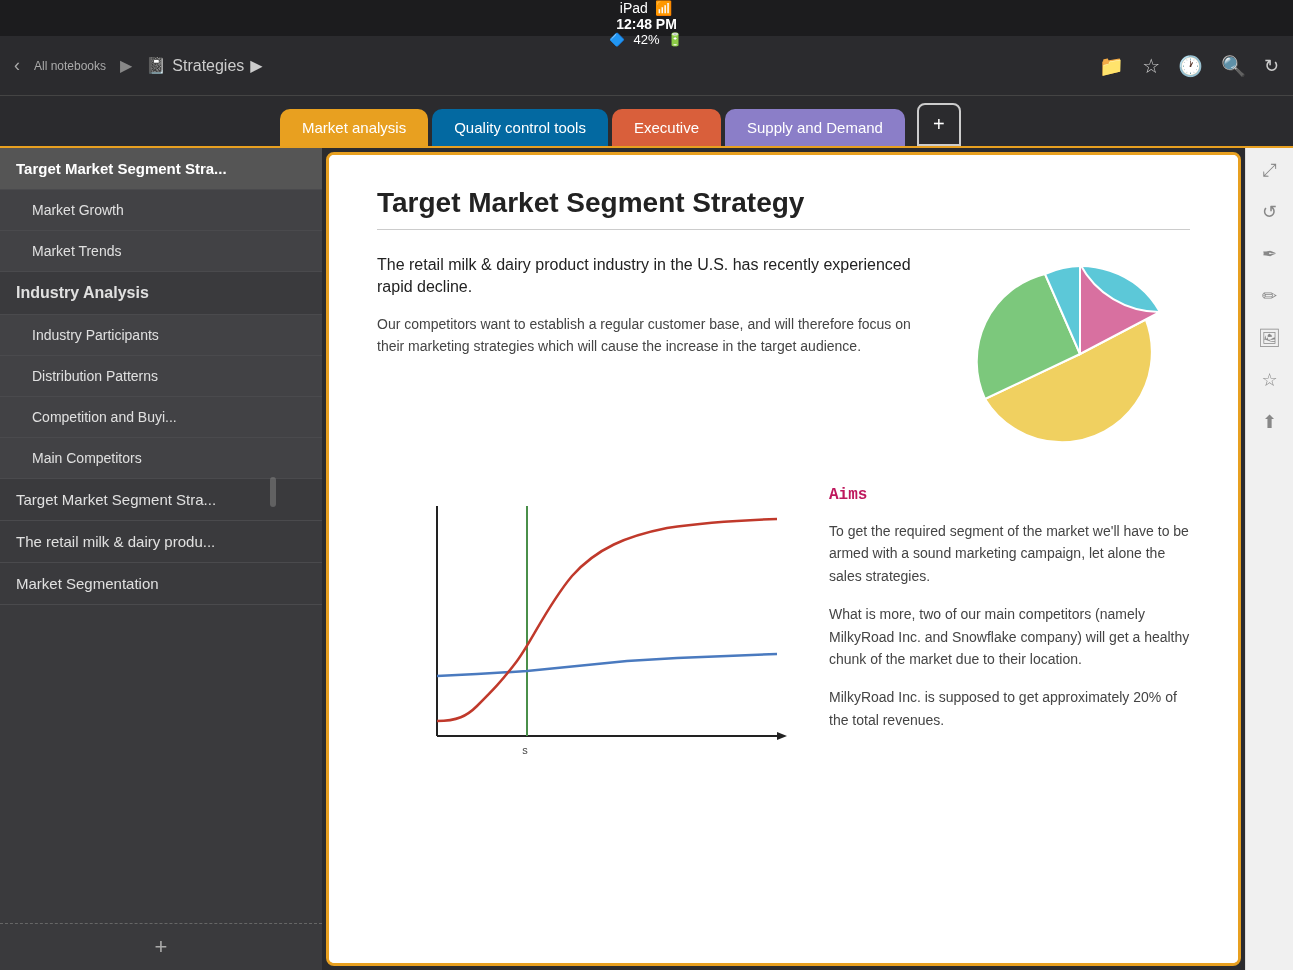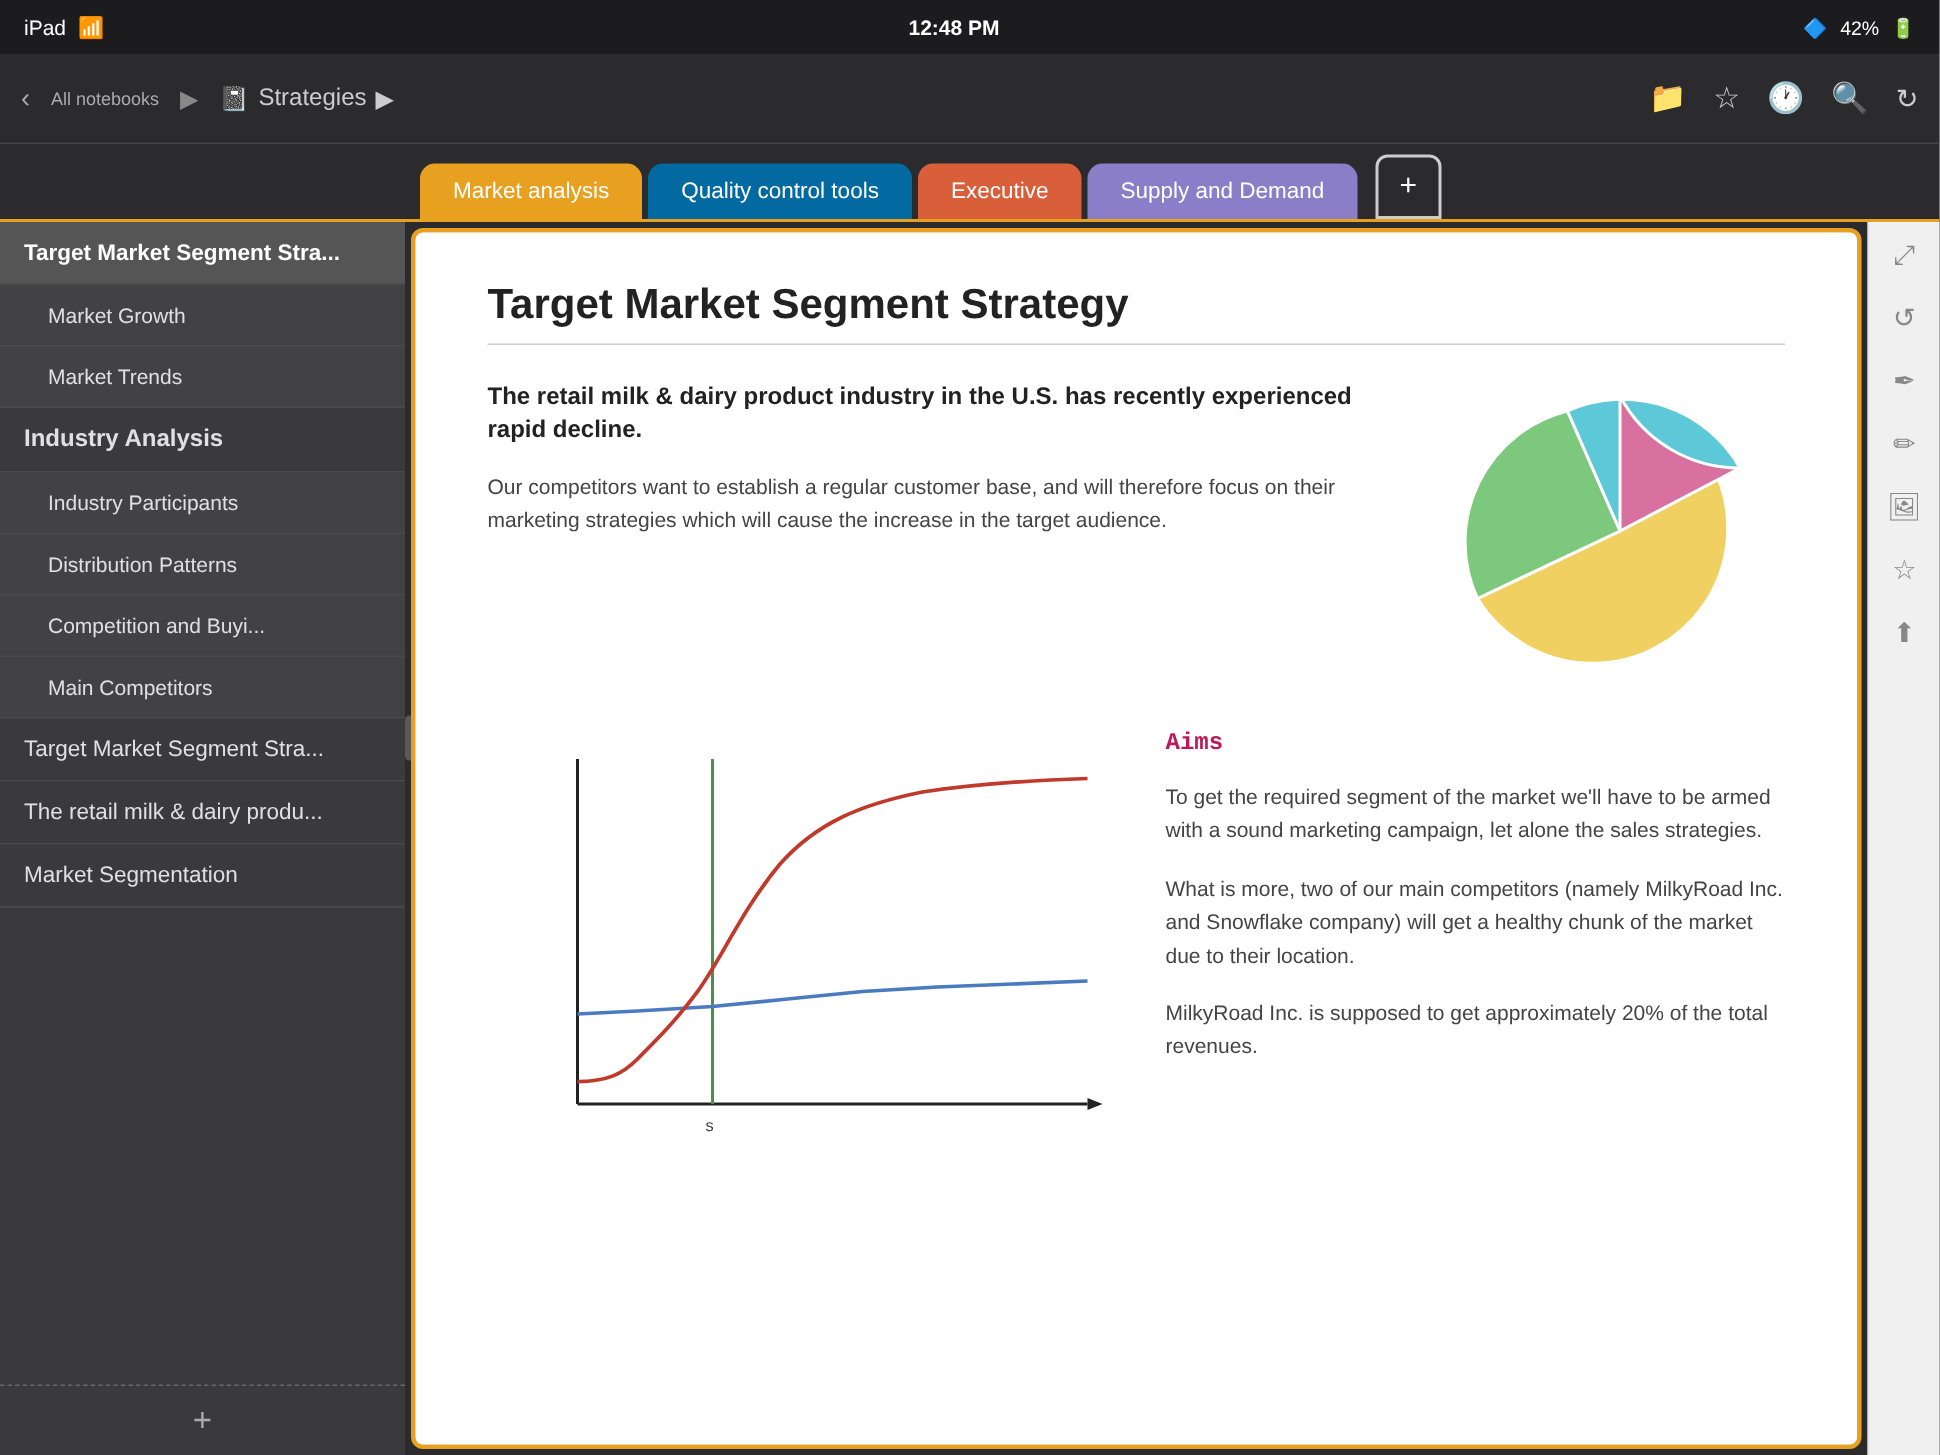--- a/index.html
+++ b/index.html
@@ -14,20 +14,21 @@
     
     .status-bar {
       background: #1c1c1e;
       height: 36px;
       display: flex;
       align-items: center;
       justify-content: space-between;
       padding: 0 16px;
       color: white;
       font-size: 14px;
+      flex-direction: column;
     }
     .status-left { display: flex; align-items: center; gap: 8px; }
     .status-center { font-weight: 600; }
     .status-right { display: flex; align-items: center; gap: 8px; font-size: 13px; }
 
     
     .nav-bar {
       background: #2b2b2e;
       height: 60px;
       display: flex;
@@ -71,21 +72,21 @@
 
     
     .main-layout {
       display: flex;
       height: calc(970px - 36px - 60px - 52px);
       position: relative;
     }
 
     
     .sidebar {
-      width: 270px;
+      width: 322px;
       background: #3a3a3d;
       display: flex;
       flex-direction: column;
       overflow-y: auto;
       flex-shrink: 0;
       justify-content: space-between;
     }
     .sidebar-item {
       padding: 12px 16px;
       color: #e0e0e0;
@@ -164,21 +165,21 @@
 
     .content-section {
       display: flex;
       gap: 32px;
       margin-top: 24px;
       align-items: flex-start;
     }
     .content-text { flex: 1; }
     .bold-intro {
       font-size: 16px;
-      font-weight: 700;
+      font-weight: 400;
       color: #222;
       margin-bottom: 14px;
       line-height: 1.4;
     }
     .regular-text {
       font-size: 14px;
       color: #444;
       line-height: 1.6;
     }
 

